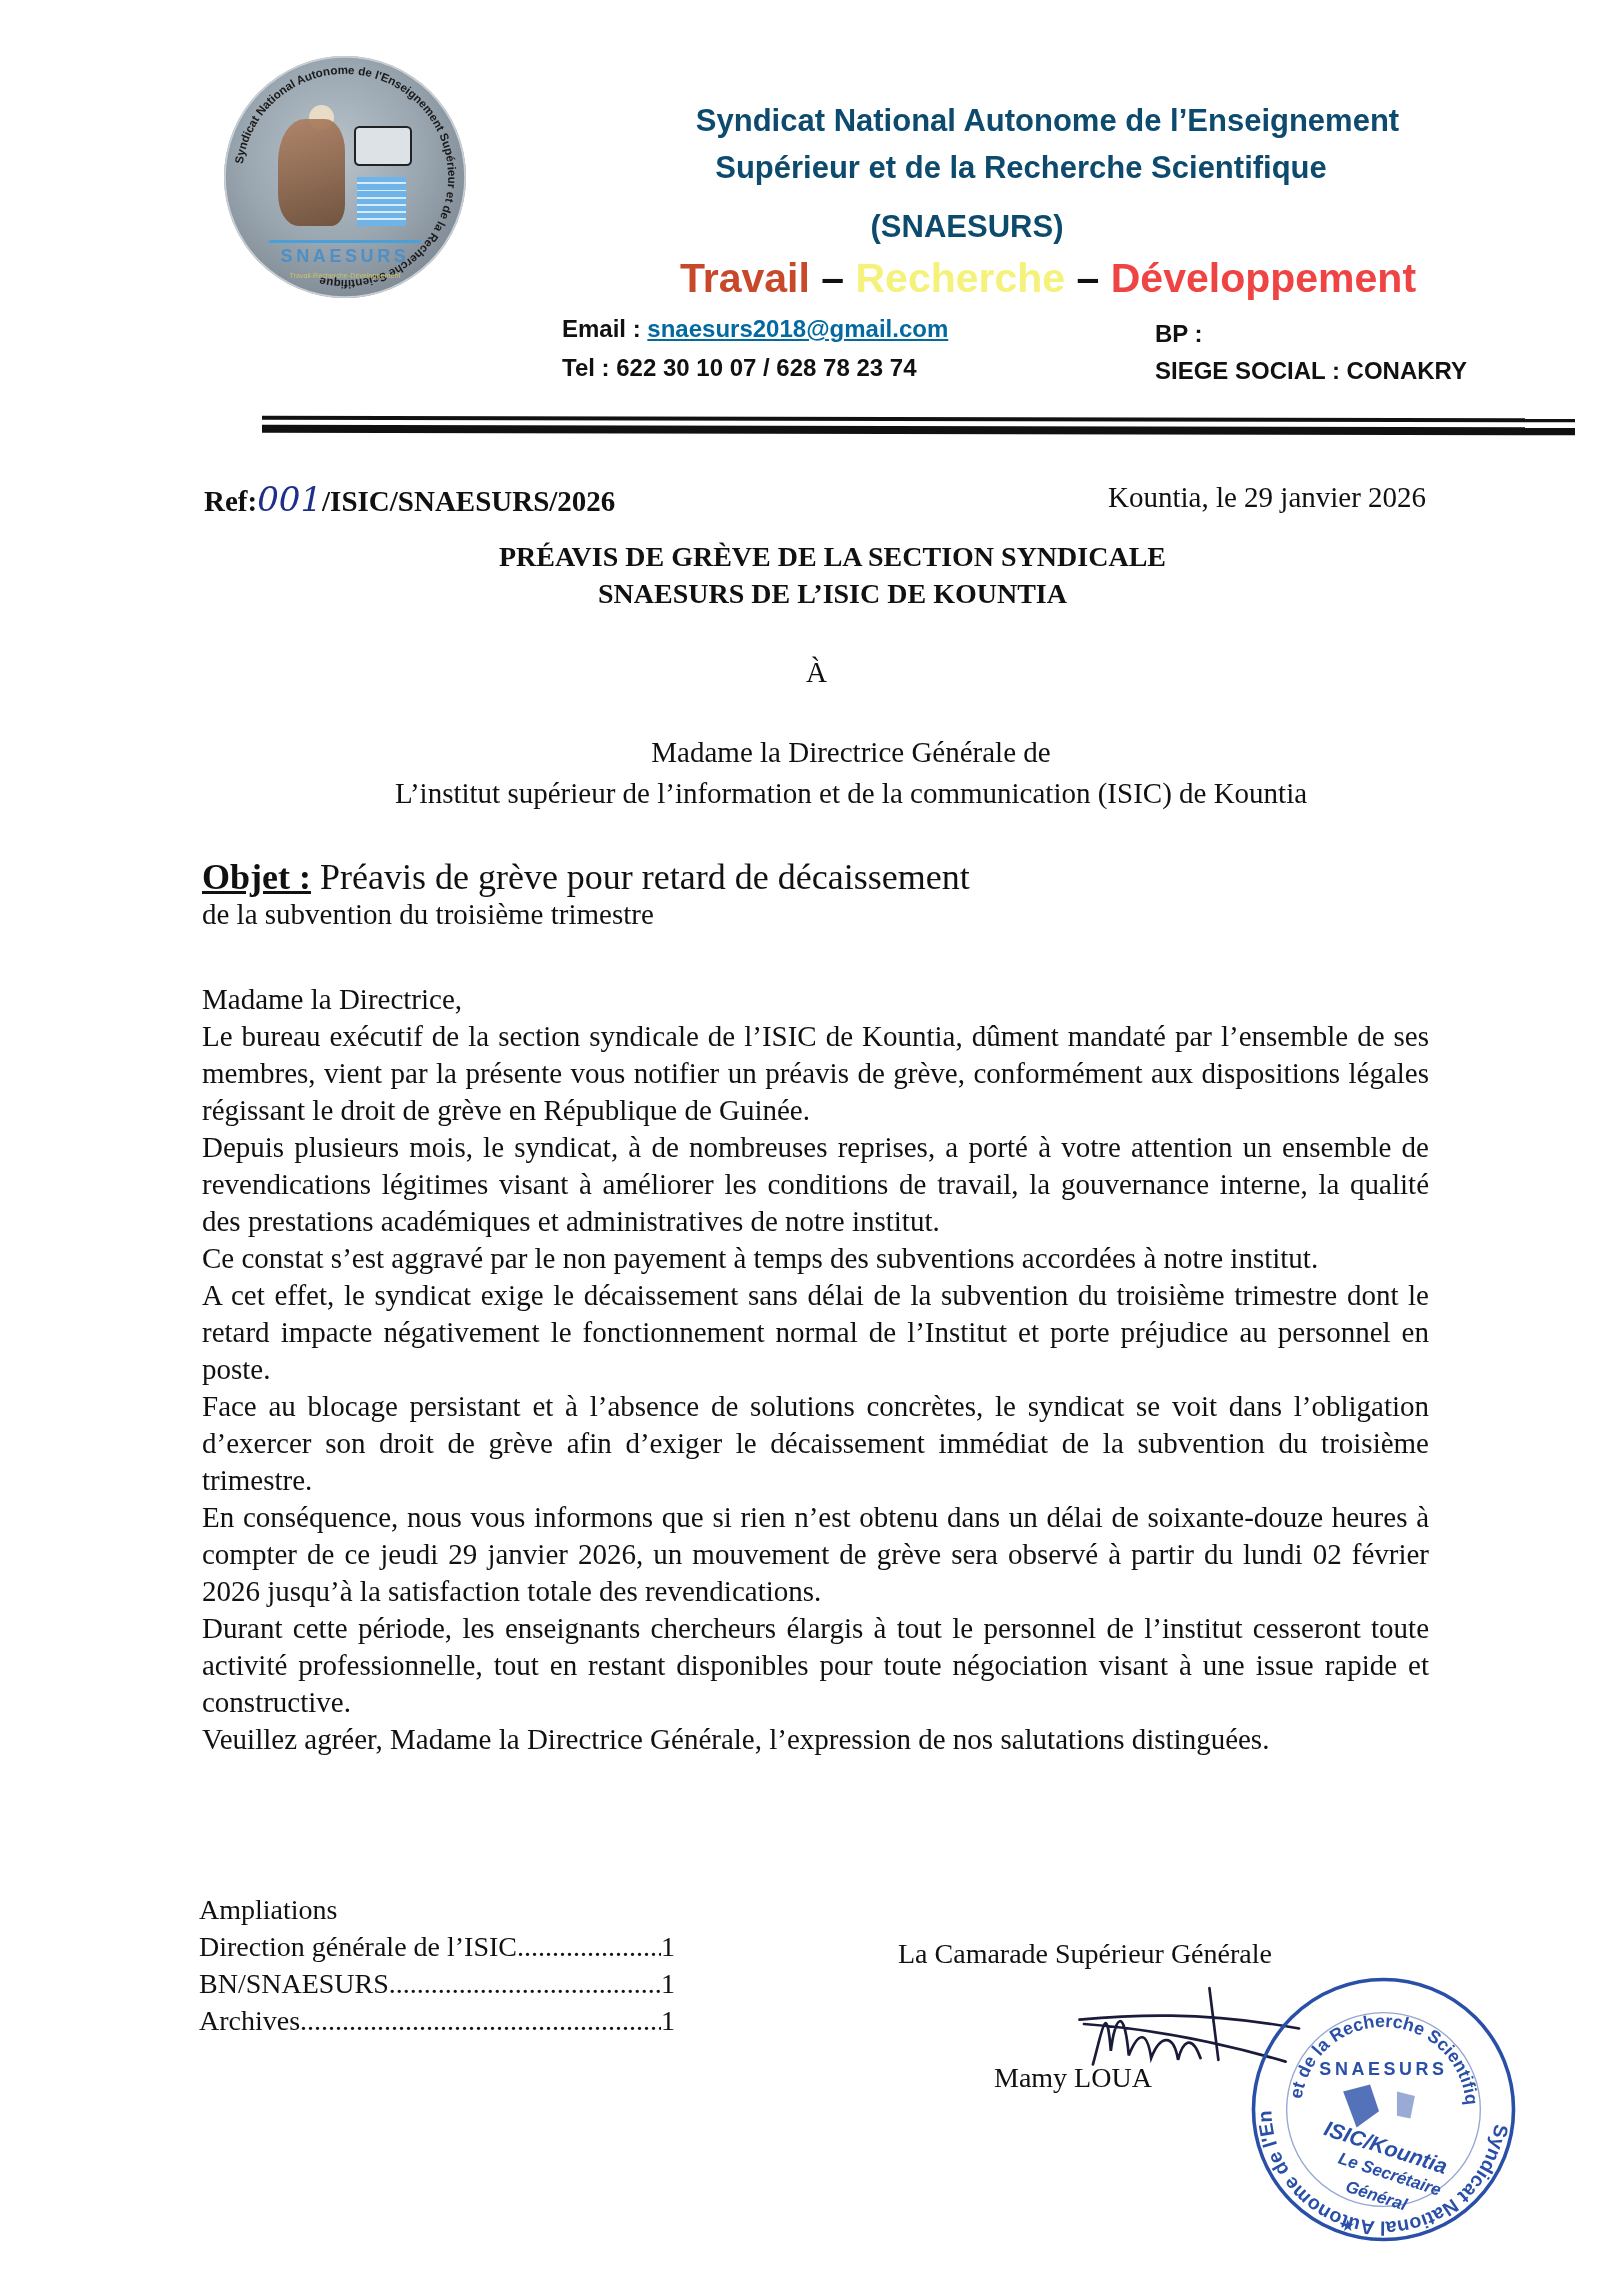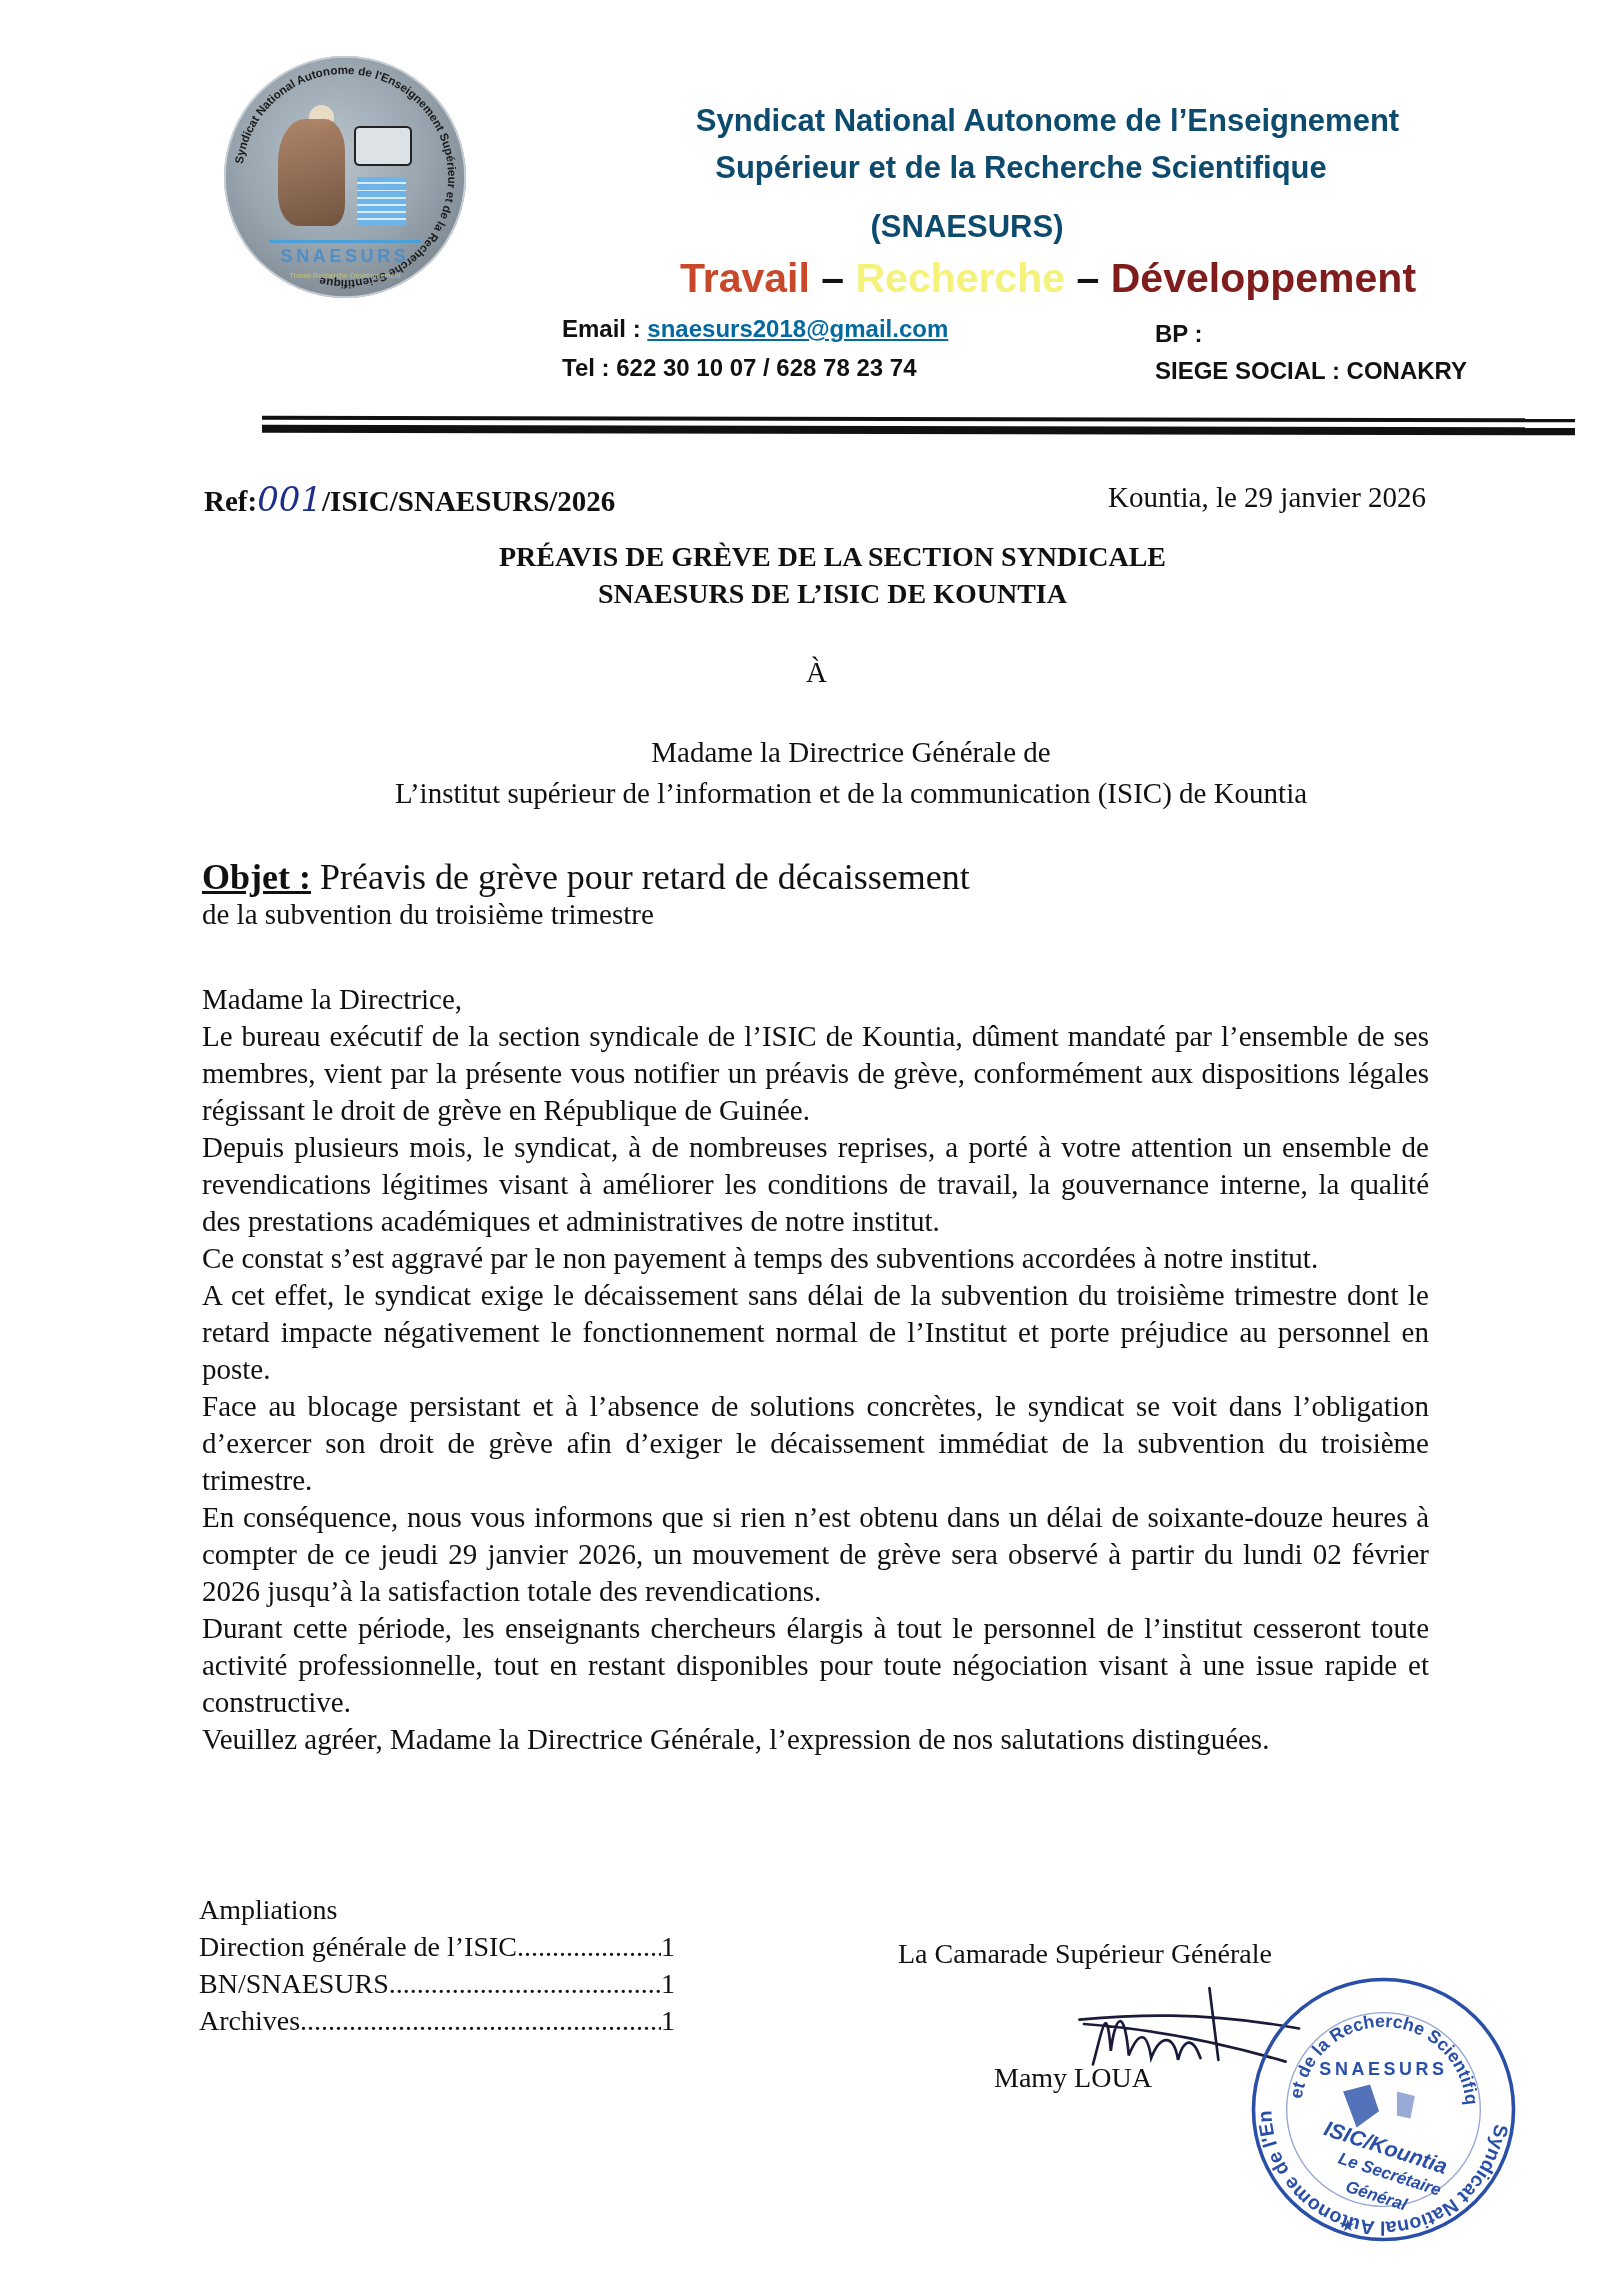--- a/index.html
+++ b/index.html
@@ -80,21 +80,21 @@
   <div class="bar"></div>
   <div class="acr">SNAESURS</div>
   <div class="motto" style="color:#c9c26a;">Travail-Recherche-Développement</div>
 </div>
 
 <div class="abs org org1">Syndicat National Autonome de l’Enseignement</div>
 <div class="abs org org2">Supérieur et de la Recherche Scientifique</div>
 <div class="abs org org3">(SNAESURS)</div>
 
 <div class="abs slogan">
-  <span id="sw1" style="color: rgb(200, 72, 42);">Travail</span><span> – </span><span id="sw2" style="color: rgb(244, 242, 122);">Recherche</span><span> – </span><span id="sw3" style="color: #7f1d1d;">Développement</span>
+  <span id="sw1" style="color: rgb(200, 72, 42);">Travail</span><span> – </span><span id="sw2" style="color: rgb(244, 242, 122);">Recherche</span><span> – </span><span id="sw3" style="color: #ef4444;">Développement</span>
 </div>
 
 <div class="abs contact email">
   <span>Email : </span><a>snaesurs2018@gmail.com</a>
 </div>
 <div class="abs contact tel">Tel : 622 30 10 07 / 628 78 23 74</div>
 <div class="abs contact bp">BP :</div>
 <div class="abs contact siege">SIEGE SOCIAL : CONAKRY</div>
 
 <div class="abs rule1"></div>

